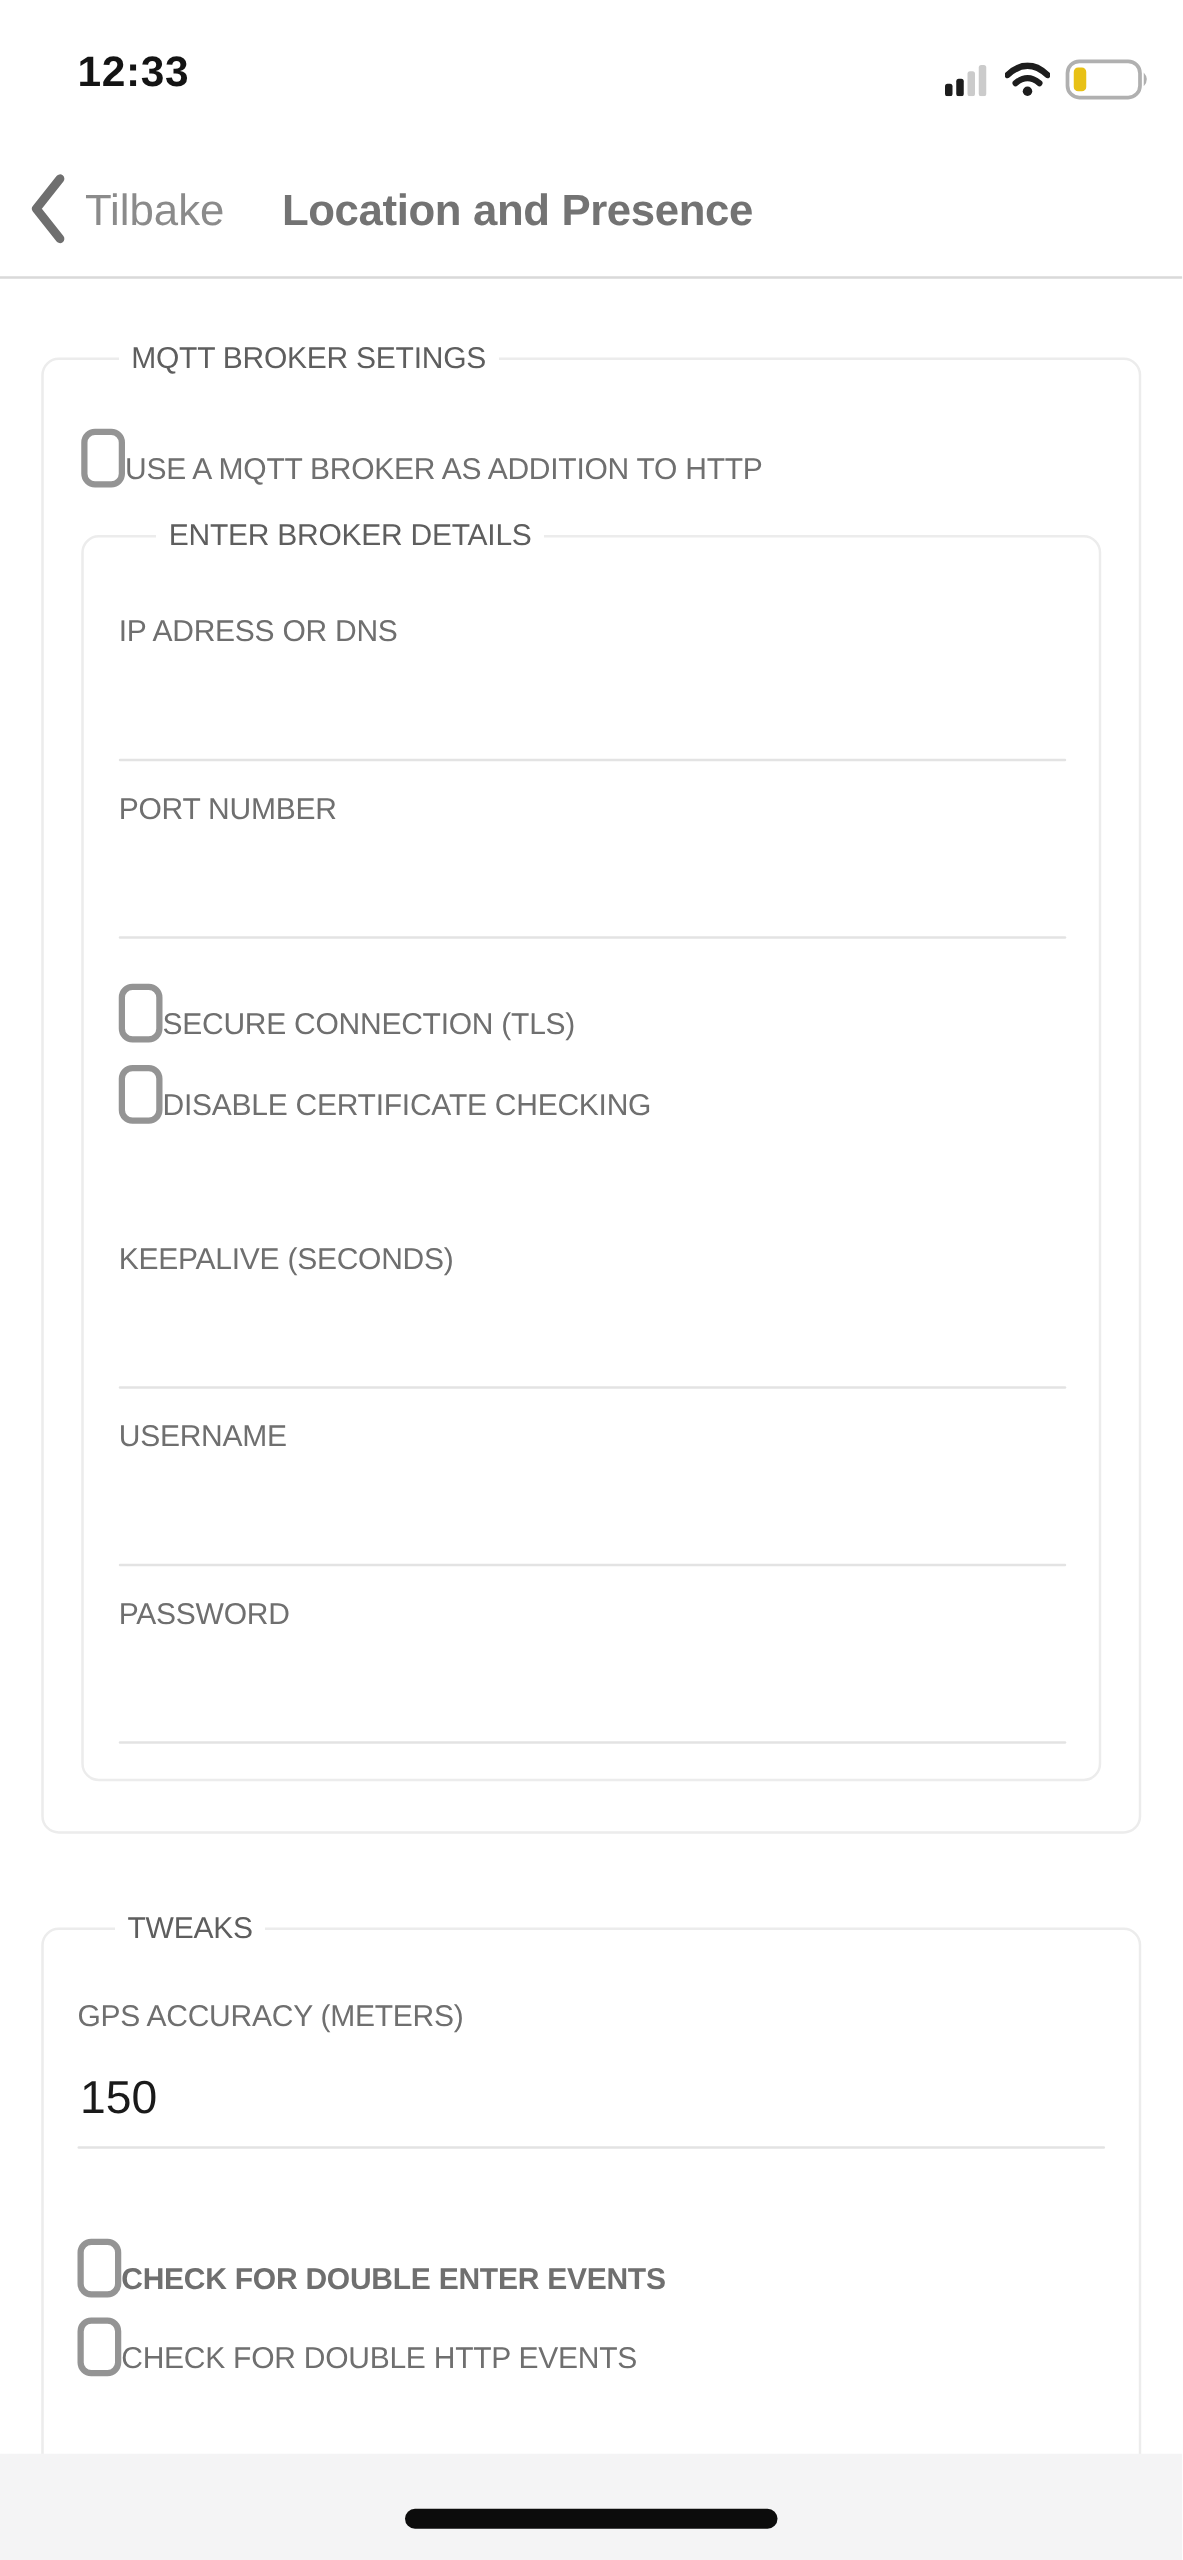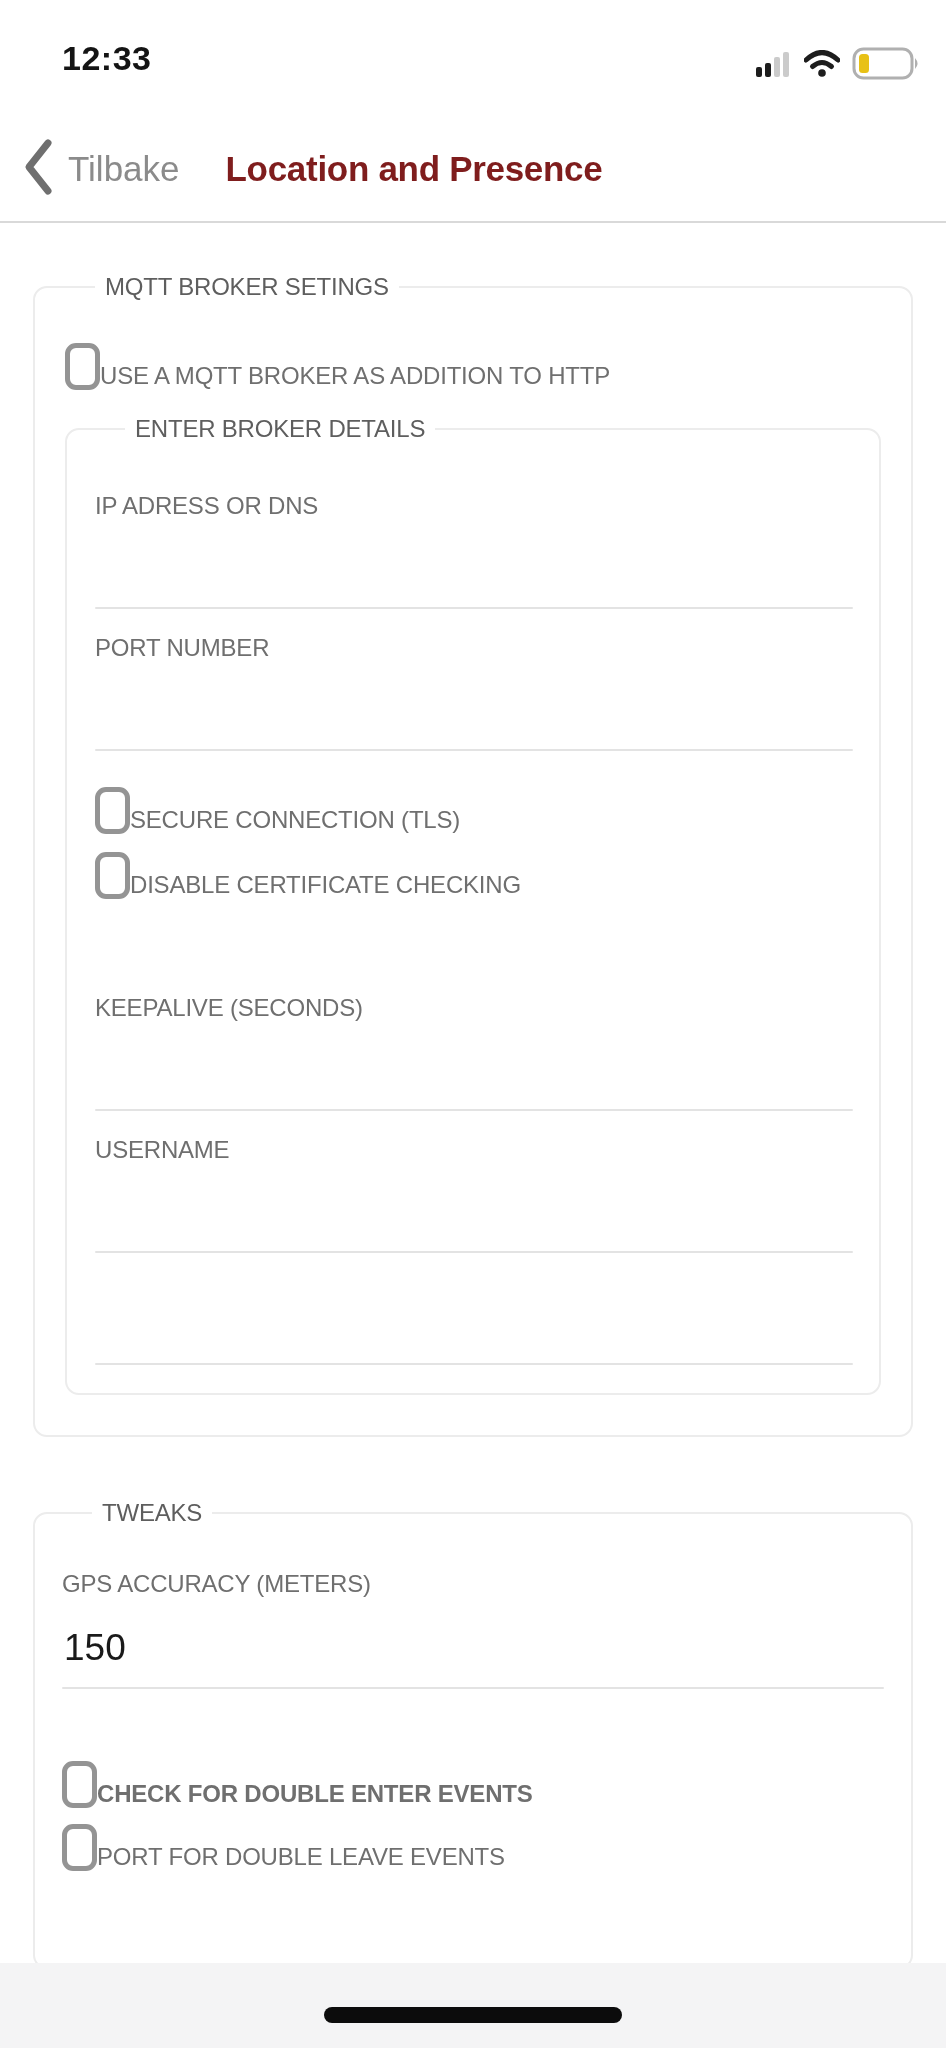--- a/index.html
+++ b/index.html
@@ -24,21 +24,21 @@
 
   
   .nav-bar {
     position:absolute; top:90px; left:0; right:0; height:132px;
     display:flex; align-items:center; padding:26px 0 0 22px;
     border-bottom:2px solid #d9d9d9;
   }
   .back-button { display:flex; align-items:center; gap:14px; cursor:pointer; }
   .back-label { font-size:35px; color:#8b8b8b; }
   .nav-title {
-    margin-left:46px; font-size:35px; font-weight:bold; color:#7f1d1d;
+    margin-left:46px; font-size:35px; font-weight:bold; color:#737373;
     letter-spacing:-0.3px;
   }
 
   
   .content { position:absolute; top:222px; left:0; right:0; padding:0 33px; }
   fieldset {
     border:2px solid #ececec; border-radius:14px;
     padding:0 30px 40px 30px;
   }
   legend {
@@ -183,20 +183,21 @@
           <div class="underline"></div>
         </div>
 
         <div class="field">
           <div class="field-label">USERNAME</div>
           <input class="text-input" type="text" value="" style="">
           <div class="underline"></div>
         </div>
 
         <div class="field" style="margin-bottom:0;">
+          <div class="field-label">PASSWORD</div>
           <input class="text-input" type="text" value="" style="">
           <div class="underline"></div>
         </div>
 
       </fieldset>
     </fieldset>
 
     <fieldset class="tweaks">
       <legend>TWEAKS</legend>
 
@@ -206,21 +207,21 @@
         <div class="underline"></div>
       </div>
 
       <div class="checkrow row-enter">
         <span class="cb"></span>
         <span class="checklabel">CHECK FOR DOUBLE ENTER EVENTS</span>
       </div>
 
       <div class="checkrow row-leave">
         <span class="cb"></span>
-        <span class="checklabel">PORT FOR DOUBLE LEAVE EVENTS</span>
+        <span class="checklabel">CHECK FOR DOUBLE HTTP EVENTS</span>
       </div>
     </fieldset>
 
   </div>
 
   <div class="bottom-bar">
     <div class="home-indicator"></div>
   </div>
 
 </div>

